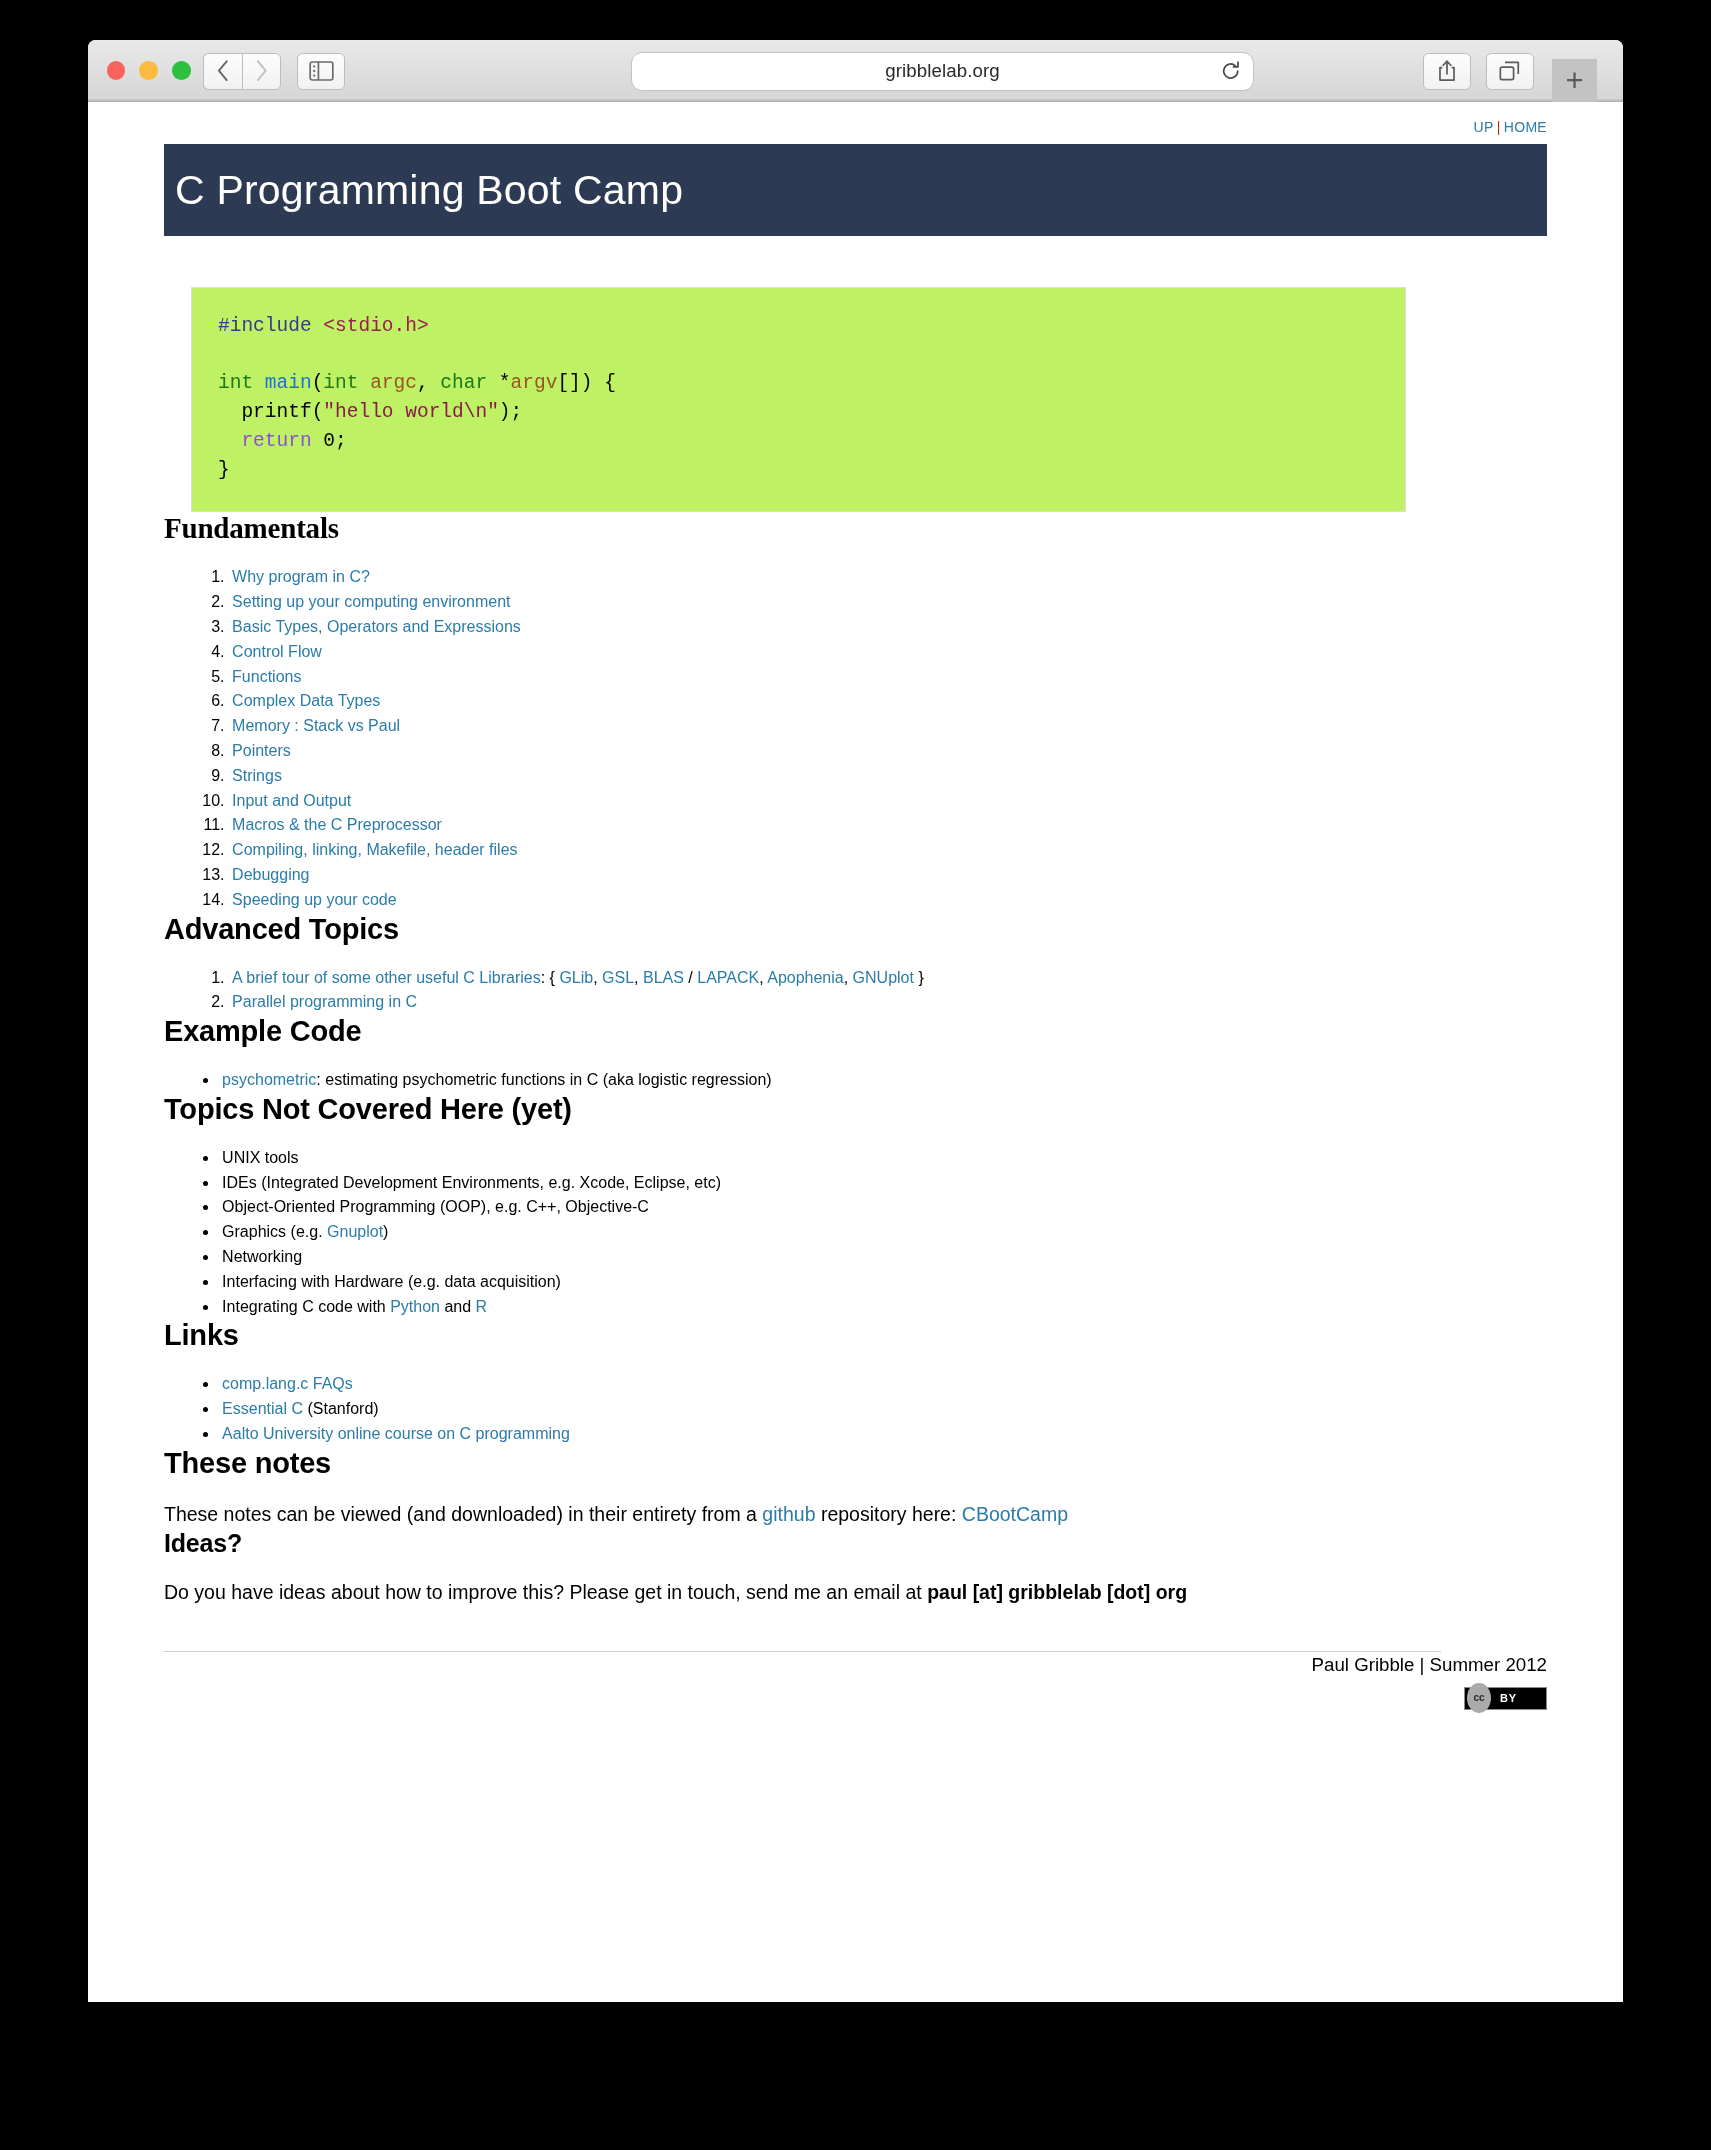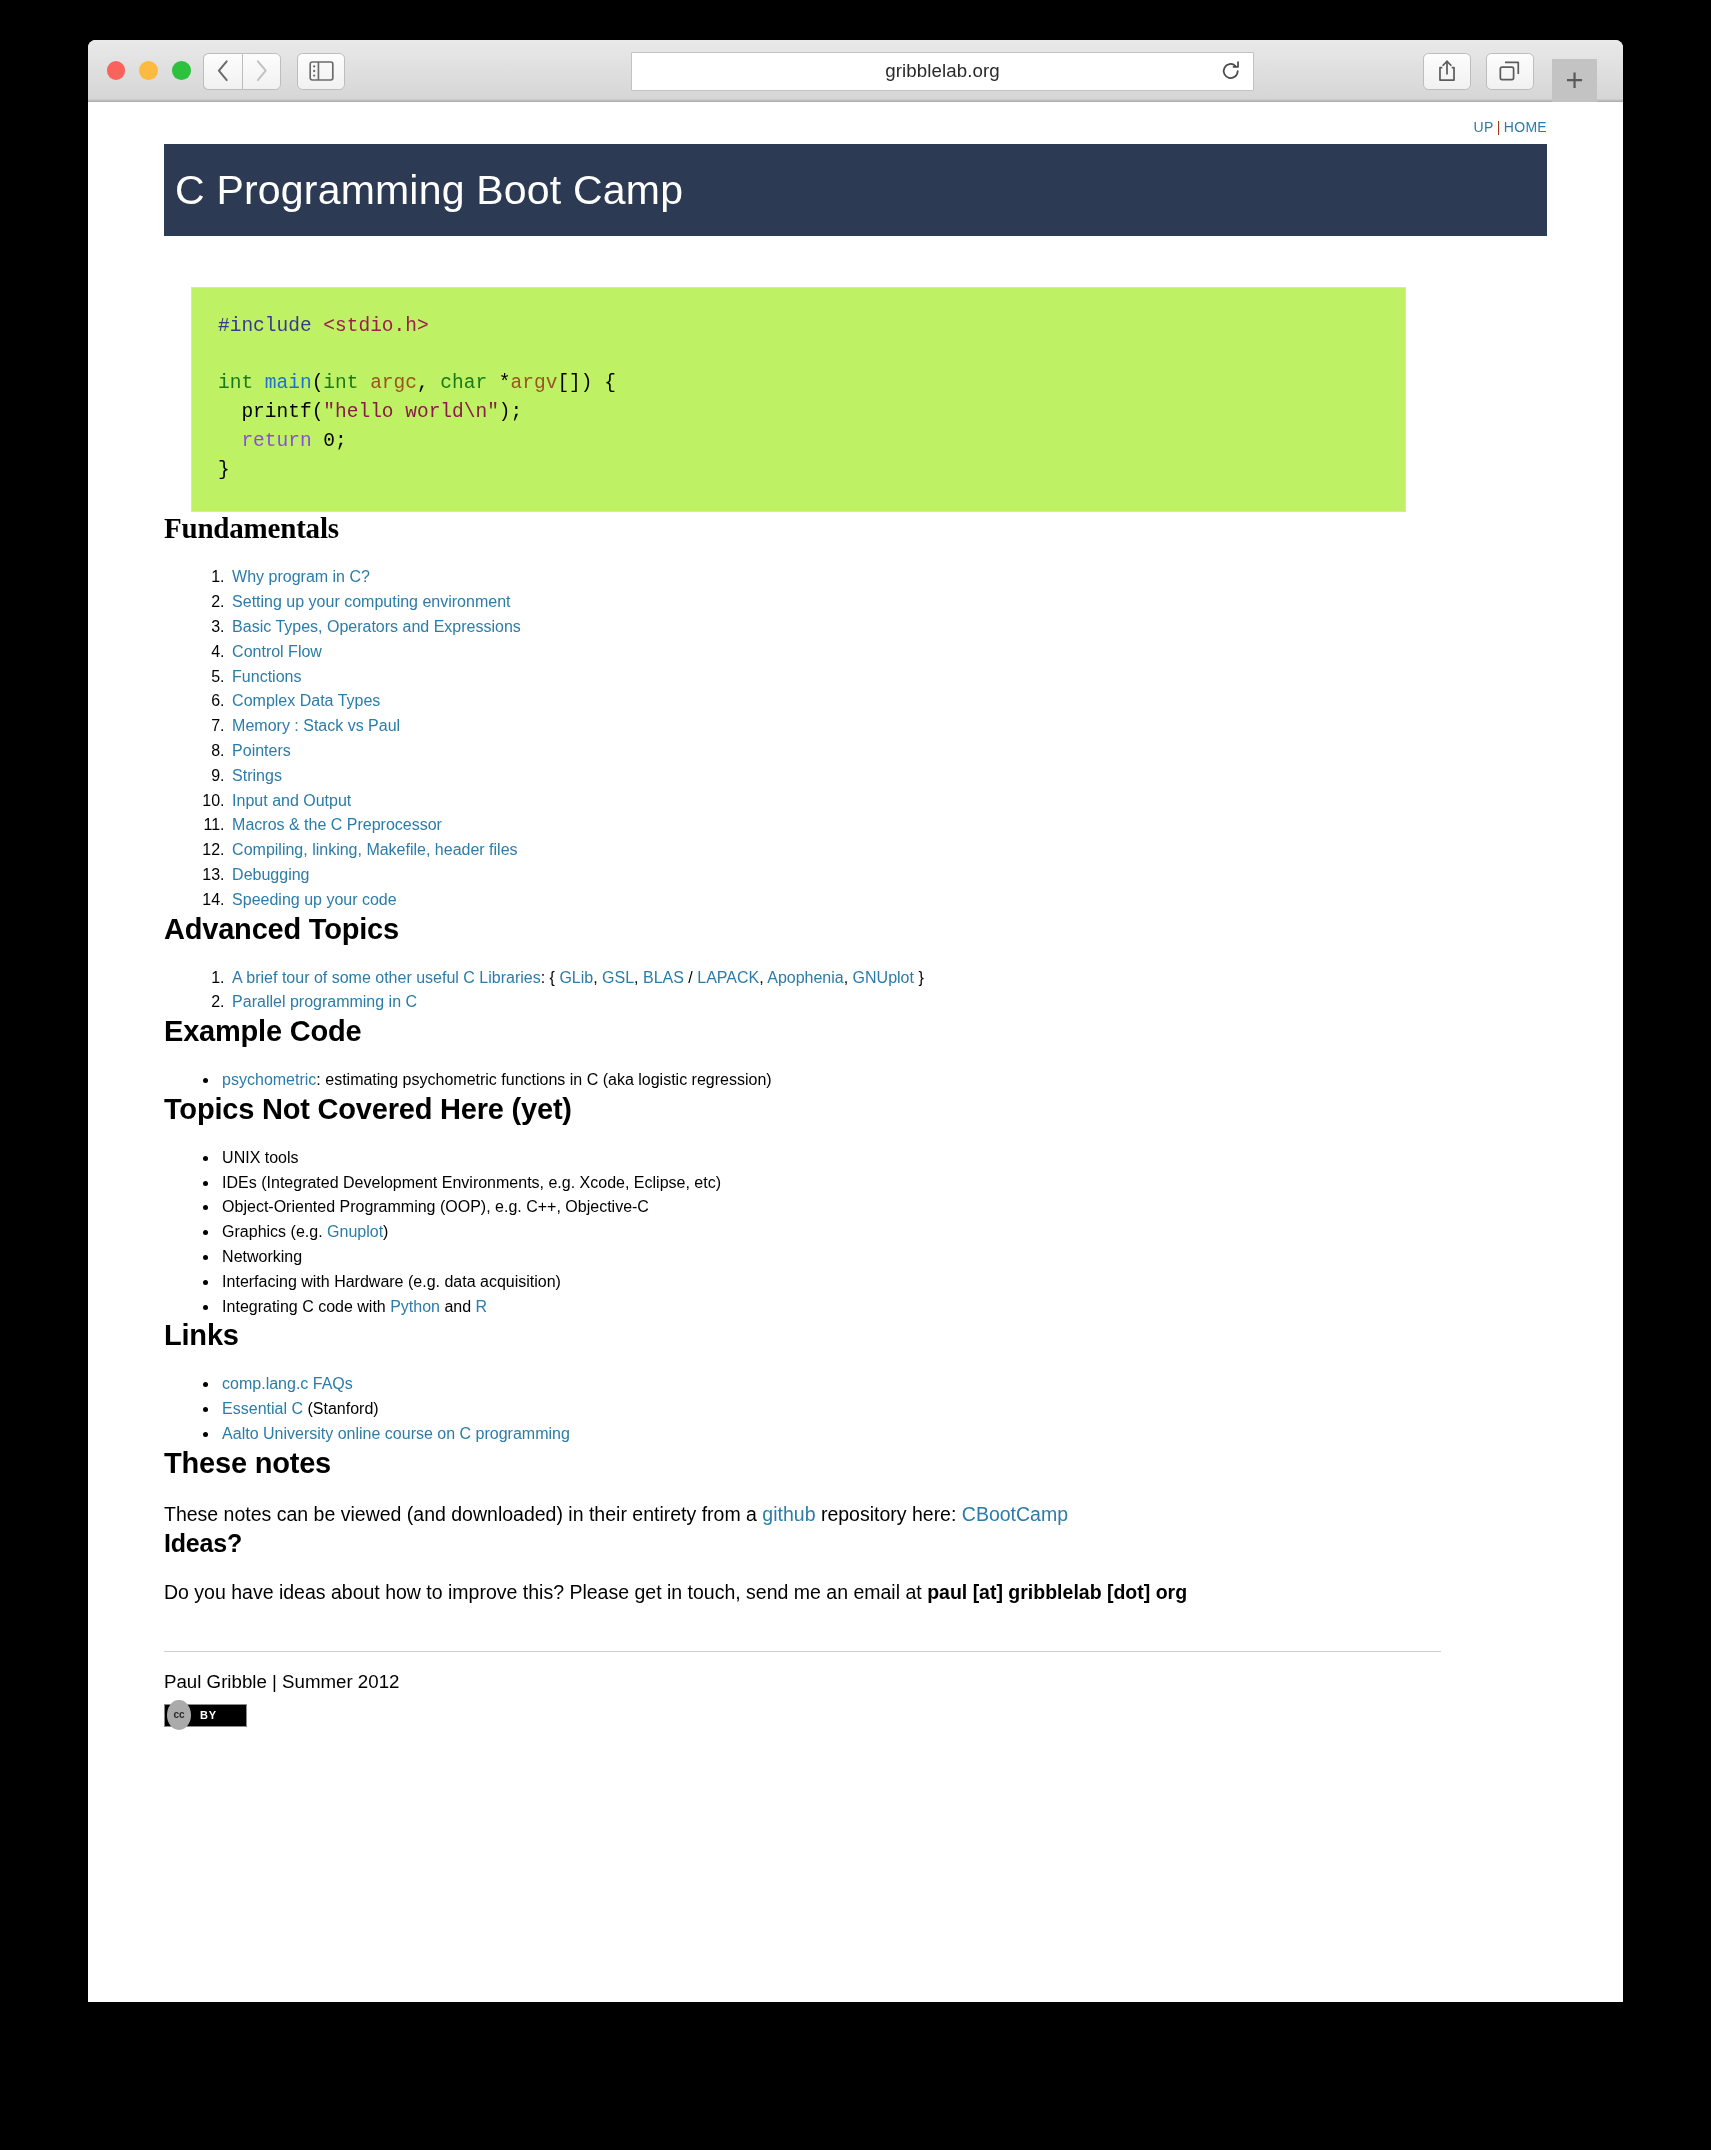--- a/index.html
+++ b/index.html
@@ -55,21 +55,21 @@
     background: #c3c3c3;
     display: flex; align-items: center; justify-content: center;
     color: #5a5a5a; font-size: 31px; font-weight: 300; line-height: 1;
   }
 
   #address-bar {
     position: absolute; left: 543px; top: 11.7px;
     width: 623px; height: 39px;
     background: #ffffff;
     border: 0.8px solid #c2c2c2;
-    border-radius: 1px;
+    border-radius: 11px;
     display: flex; align-items: center; justify-content: center;
   }
   #url-text { font-size: 18.7px; color: #2a2a2a; letter-spacing: 0.1px; }
   #reload-btn {
     position: absolute; right: 11px; top: 50%; transform: translateY(-50%);
     width: 23.4px; height: 23.4px;
   }
 
   
   #page {
@@ -167,21 +167,21 @@
   }
 
   a.lnk { color: #2b7ca8; text-decoration: none; }
 
   hr.footdivide {
     margin: 44px 0 0 0;
     border: none;
     border-top: 1.6px solid #cfcfcf;
     width: 1277px;
   }
-  #footer { margin-top: 17px; font-size: 18.7px; line-height: 1.42; color: #000000; }
+  #footer { font-size: 18.7px; line-height: 1.42; color: #000000; text-align: right; }
 
   #cc-badge {
     margin-top: 7.8px;
     display: inline-flex; align-items: center;
     background: #000000;
     border: 1.6px solid #8a8a8a;
     height: 23.4px; width: 83px;
     padding: 0 2.3px;
   }
   #cc-badge .cc-circle {

